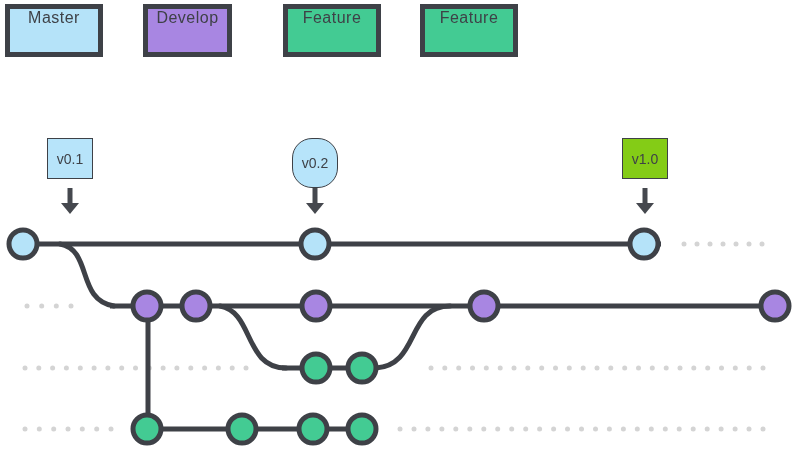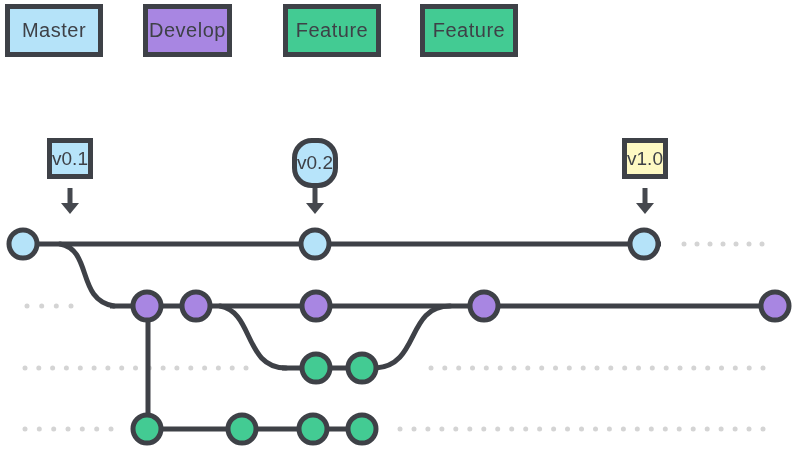--- a/index.html
+++ b/index.html
@@ -10,34 +10,33 @@
     background: #ffffff;
     font-family: "Liberation Sans", sans-serif;
     overflow: hidden;
   }
   #graph-svg { position: absolute; left: 0; top: 0; }
   .legend-box {
     position: absolute;
     box-sizing: border-box;
     border: 5px solid #3e4147;
     display: flex;
-    align-items: center;
     justify-content: center;
-    font-size: 20px;
+    font-size: 16px;
     letter-spacing: 0.5px;
     font-weight: 500;
   }
   .tag-box {
     position: absolute;
     box-sizing: border-box;
-    border: 5px solid #a3a3a3;
+    border: 1px solid #a3a3a3;
     display: flex;
     align-items: center;
     justify-content: center;
-    font-size: 19px;
+    font-size: 14px;
     font-weight: 500;
   }
 </style>
 </head>
 <body>
 
 <div id="app">
   <svg id="graph-svg" width="794" height="461" viewBox="0 0 794 461">
       <g fill="#d4d4d4">
         <circle cx="684.0" cy="244" r="2.5"></circle>
@@ -181,17 +180,17 @@
         <span>Feature</span>
       </div>
     </div>
   <div id="tags">
       <div class="tag-box" style="left: 47px; top: 138px; width: 46px; height: 41px; background: rgb(183, 228, 250); border-color: rgb(62, 65, 71); color: rgb(62, 65, 71);">
         <span>v0.1</span>
       </div>
       <div class="tag-box" style="left: 292px; top: 138px; width: 46px; height: 50px; background: rgb(183, 228, 250); border-color: rgb(62, 65, 71); color: rgb(62, 65, 71); border-radius: 20px;">
         <span>v0.2</span>
       </div>
-      <div class="tag-box" style="left: 622px; top: 138px; width: 46px; height: 41px; background: #fef9c3; border-color: rgb(62, 65, 71); color: rgb(62, 65, 71);">
+      <div class="tag-box" style="left: 622px; top: 138px; width: 46px; height: 41px; background: #84cc16; border-color: rgb(62, 65, 71); color: rgb(62, 65, 71);">
         <span>v1.0</span>
       </div>
     </div>
 </div>
 
 </body></html>

